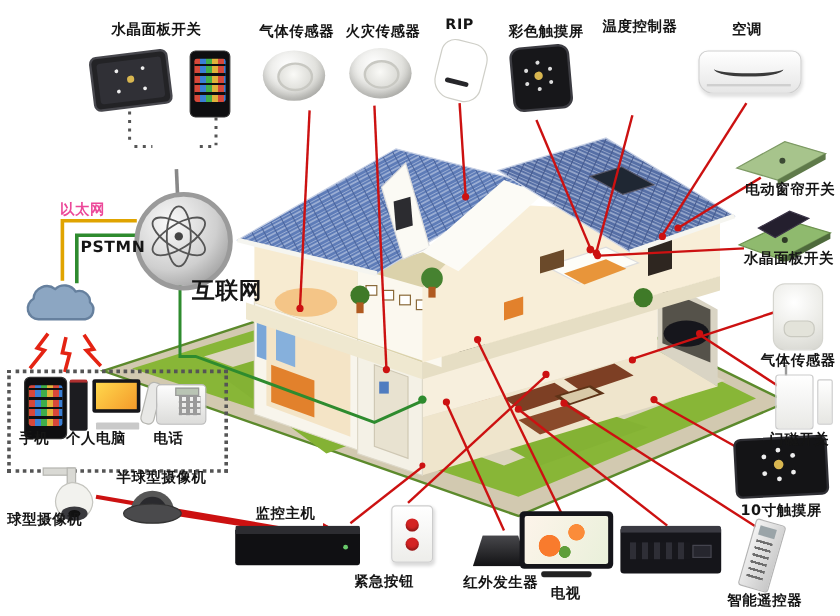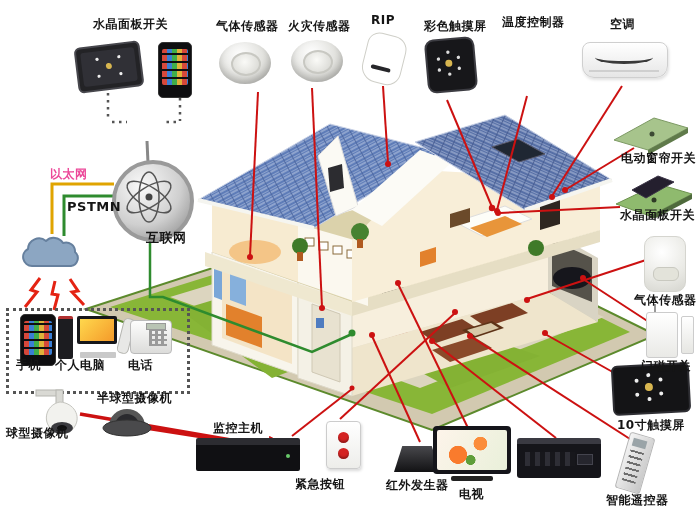--- a/index.html
+++ b/index.html
@@ -277,21 +277,21 @@
 
   <div class="lbl" style="left:6px;top:425px">球型摄像机</div>
   <div class="lbl" style="left:97px;top:390px">半球型摄像机</div>
 
   <div class="lbl" style="left:16px;top:357px">手机</div>
   <div class="lbl" style="left:55px;top:357px">个人电脑</div>
   <div class="lbl" style="left:128px;top:357px">电话</div>
 
   <div class="lbl yellow" style="left:50px;top:166px">以太网</div>
   <div class="lbl" style="left:67px;top:199px;font-size:13px">PSTMN</div>
-  <div class="lbl" style="left:146px;top:229px;font-size:13px">互联网</div>
+  <div class="lbl" style="left:160px;top:229px;font-size:19px">互联网</div>
 
   <div class="dev" style="left:76px;top:44px">
     <div class="tablet">
         <div class="scr"></div>
       <svg class="tabsvg" width="62" height="42" style="position:absolute;left:0;top:0">
         <circle cx="31" cy="20" r="3" fill="#d8b650"></circle>
         <circle cx="20" cy="12" r="1.6" fill="#eee"></circle>
           <circle cx="42" cy="12" r="1.6" fill="#eee"></circle>
         <circle cx="20" cy="29" r="1.6" fill="#eee"></circle>
           <circle cx="42" cy="29" r="1.6" fill="#eee"></circle>

